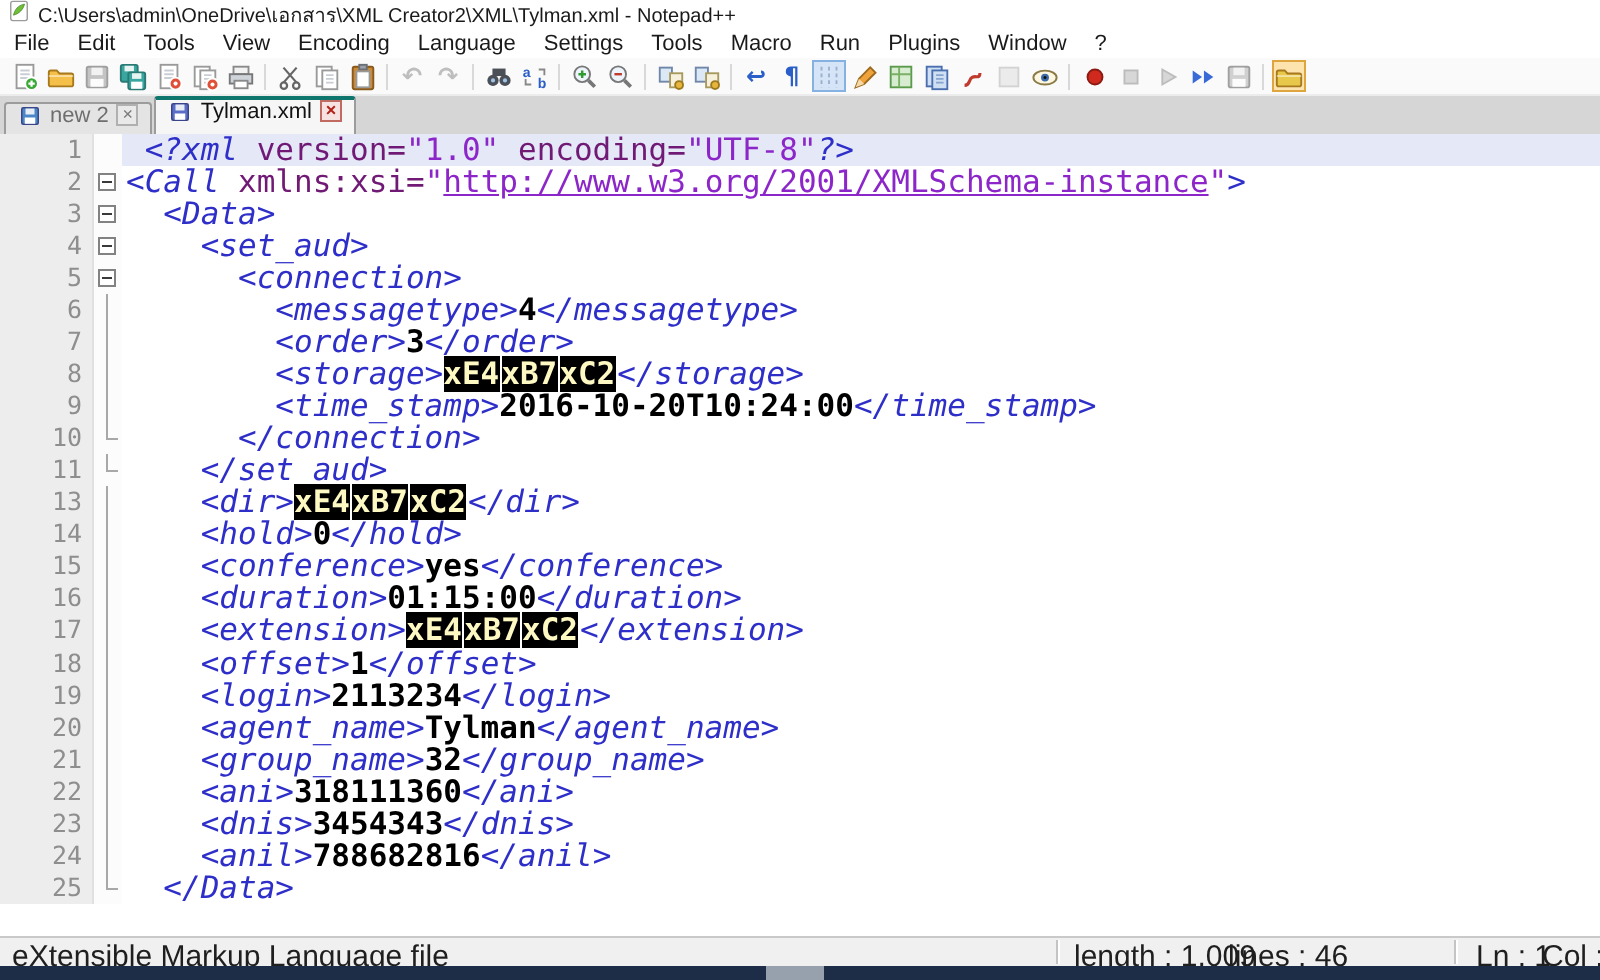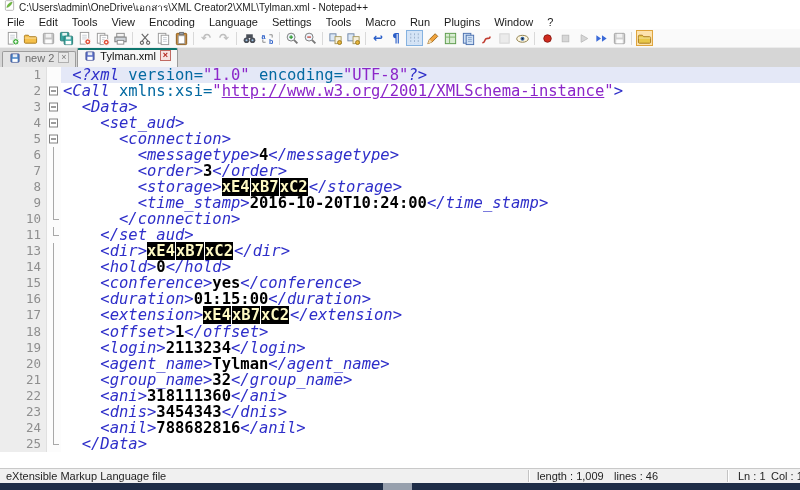--- a/index.html
+++ b/index.html
@@ -43,36 +43,36 @@
   .editor{height:401px;background:#fff;overflow:hidden;cursor:text;}
   .row{height:16.04px;display:flex;align-items:stretch;}
   .num{flex:0 0 47px;background:#ededed;border-right:1px solid #e0e0e0;color:#8e8e8e;
        font-family:"DejaVu Sans Mono",monospace;font-size:12.5px;line-height:16.04px;
        text-align:right;padding-right:5px;box-sizing:border-box;}
   .fold{flex:0 0 14px;background:#fcfcfc;position:relative;}
   .code{flex:1;white-space:pre;font-family:"DejaVu Sans Mono",monospace;font-size:15.5px;
         line-height:16.04px;color:#000;padding-left:2px;}
   .row.cur .code{background:#e4e8f7;}
   .t-g{color:#2e2ec9;font-style:italic;}               
-  .t-a{color:#0369a1;}               
+  .t-a{color:#701a75;}               
   .t-s{color:#8c26c9;}               
   .t-l{color:#8c26c9;text-decoration:underline;cursor:pointer;}
   .t-b{color:#000;font-weight:bold;} 
   .t-i{color:#fef9c3;background:#000;font-weight:bold;margin-right:1px;}
 
   .fbox{position:absolute;left:2px;top:50%;transform:translateY(-50%);width:9px;height:9px;
         background:#fff;border:1px solid #828282;box-sizing:border-box;cursor:pointer;}
   .fbox::after{content:"";position:absolute;left:1px;top:3px;width:5px;height:1px;background:#3a3a3a;}
   .fold.fm-v::before{content:"";position:absolute;left:6px;top:0;bottom:0;width:1px;background:#a8a8a8;}
   .fold.fm-end::before{content:"";position:absolute;left:6px;top:0;height:50%;width:1px;background:#a8a8a8;}
   .fold.fm-end::after{content:"";position:absolute;left:6px;top:50%;width:6px;height:1px;background:#a8a8a8;}
 
   
   .statusbar{height:14px;background:#f0f0f0;border-top:1px solid #c9c9c9;position:relative;
-             font-size:11px;color:#1f1f1f;}
+             font-size:15px;color:#1f1f1f;}
   .statusbar .s{position:absolute;top:1px;white-space:nowrap;}
   .sdiv{position:absolute;top:1px;bottom:1px;width:1px;background:#c4c4c4;box-shadow:1px 0 0 #fff;}
 
   
   .bstrip{height:9px;background:#1e2d47;position:relative;}
   .bseg{position:absolute;left:383px;top:0;width:29px;height:9px;background:#97a0ad;}
 </style>
 </head>
 <body>
 

